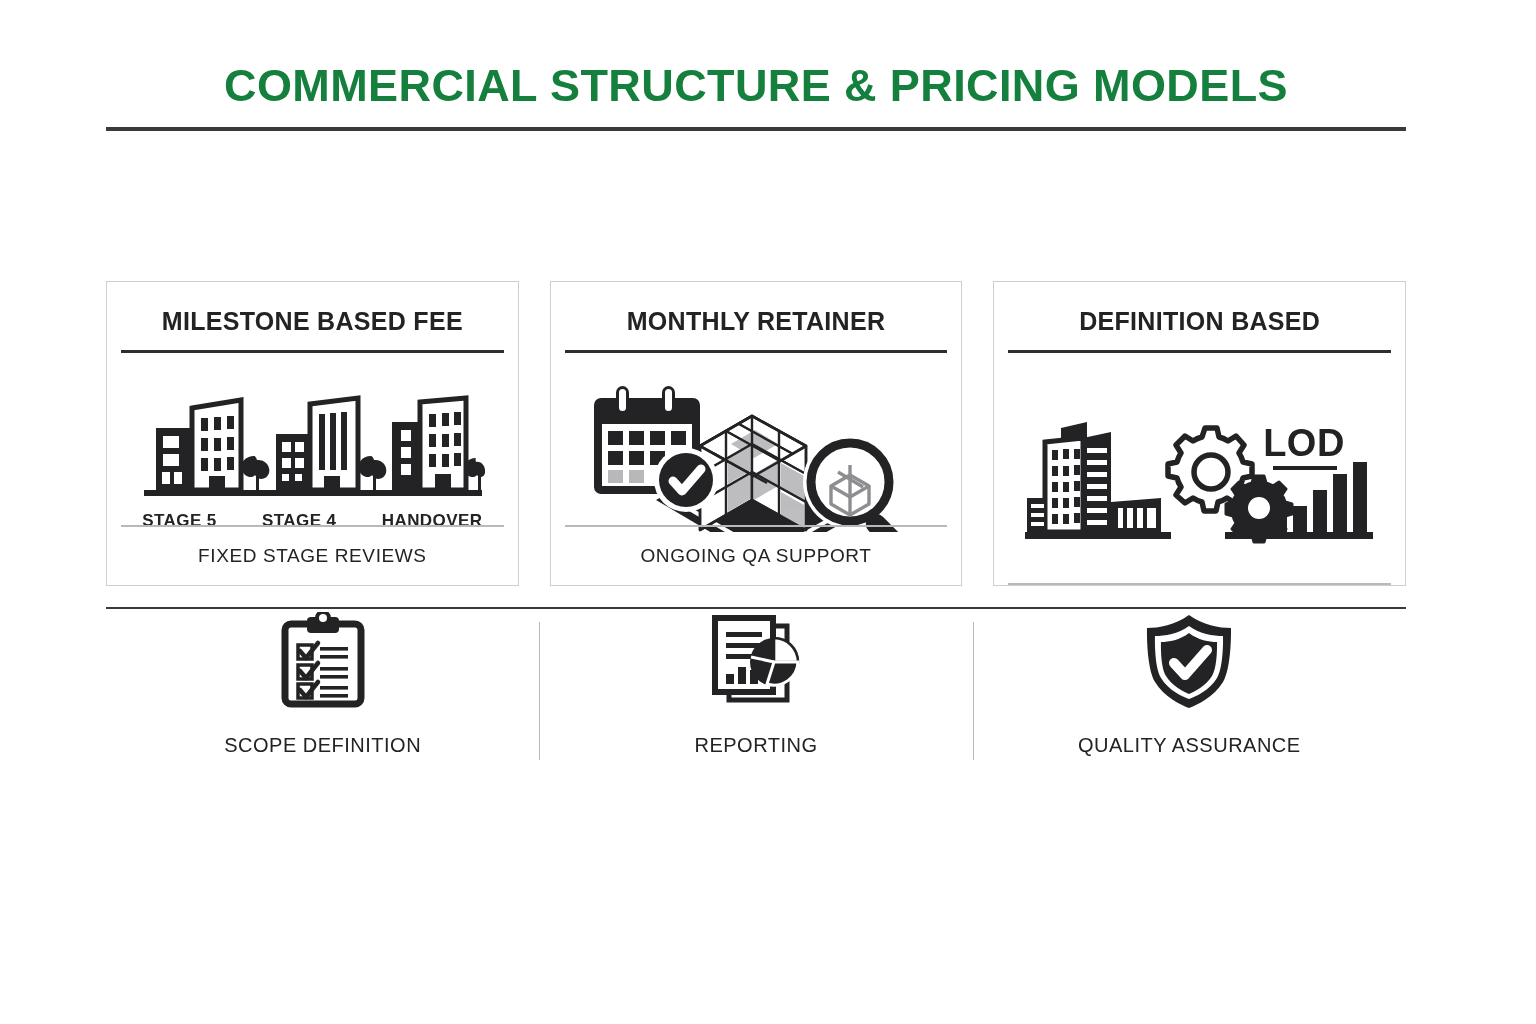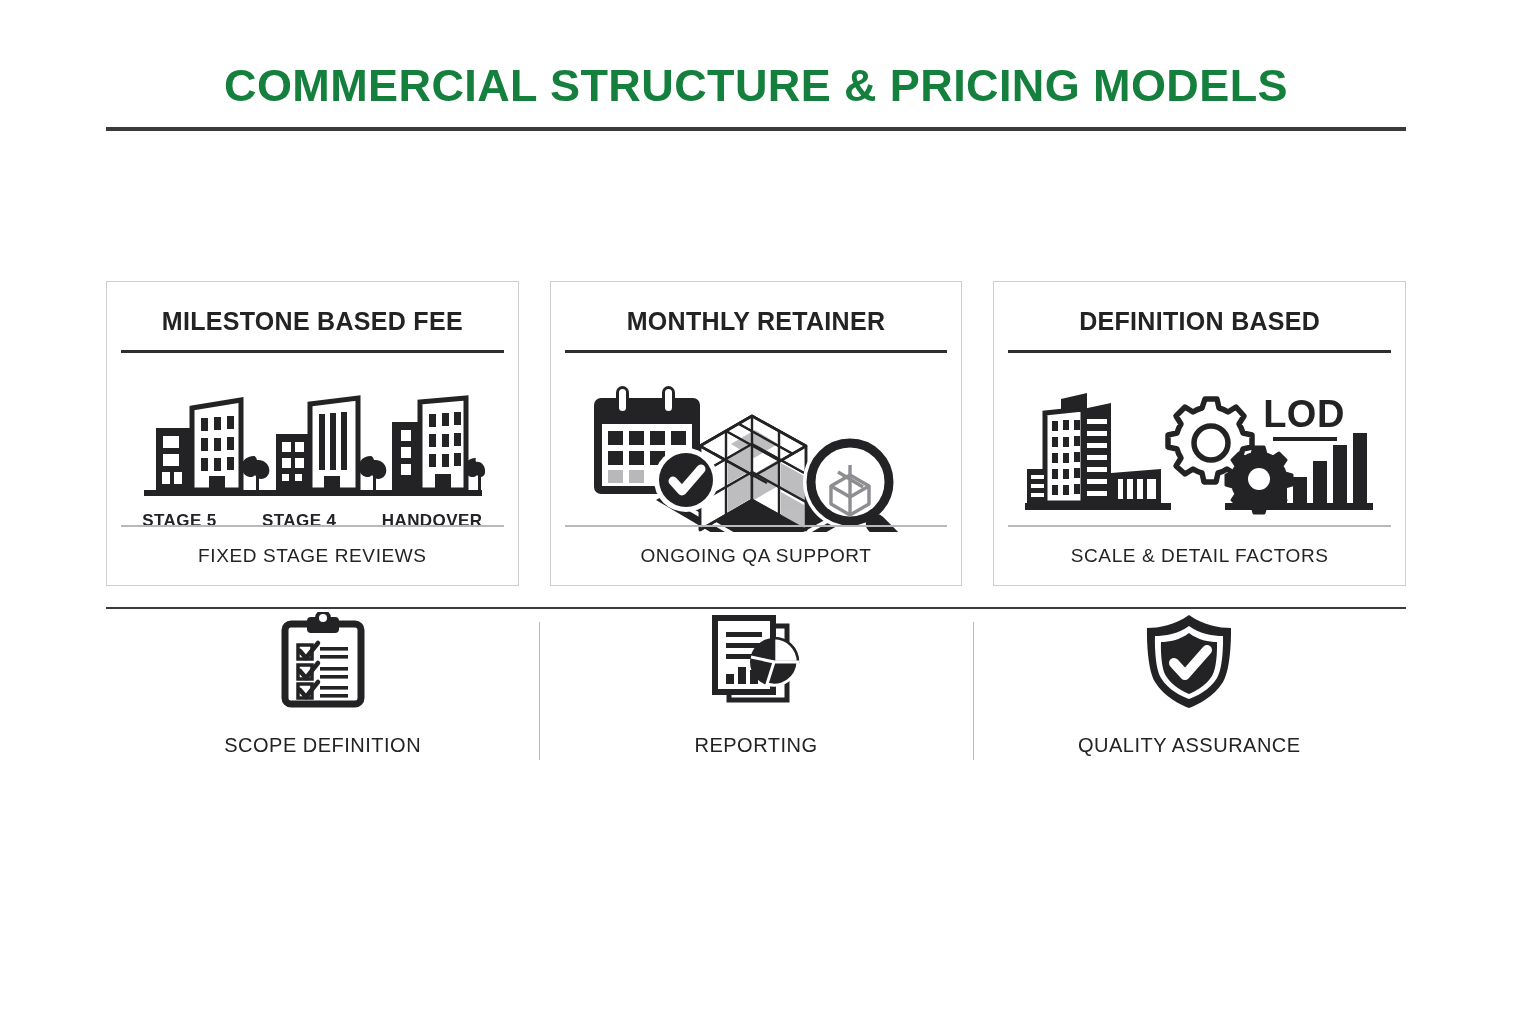--- a/index.html
+++ b/index.html
@@ -460,21 +460,20 @@
             <rect x="288" y="74" width="14" height="42"></rect>
             <rect x="308" y="58" width="14" height="58"></rect>
             <rect x="328" y="46" width="14" height="70"></rect>
 
             <rect x="200" y="116" width="148" height="7"></rect>
           </g>
         </svg>
         </span>
       </div>
       <div class="card-divider-bot"></div>
-      <div class="card-footer">SCALE &amp; DETAIL FACTORS</div>
     </div>
   </div>
 
   <div class="mid-rule"></div>
 
   <div class="feature-row">
 
     <div class="feature">
       <div class="feature-icon">
         <svg width="92" height="98" viewBox="0 0 92 98" fill="none">

